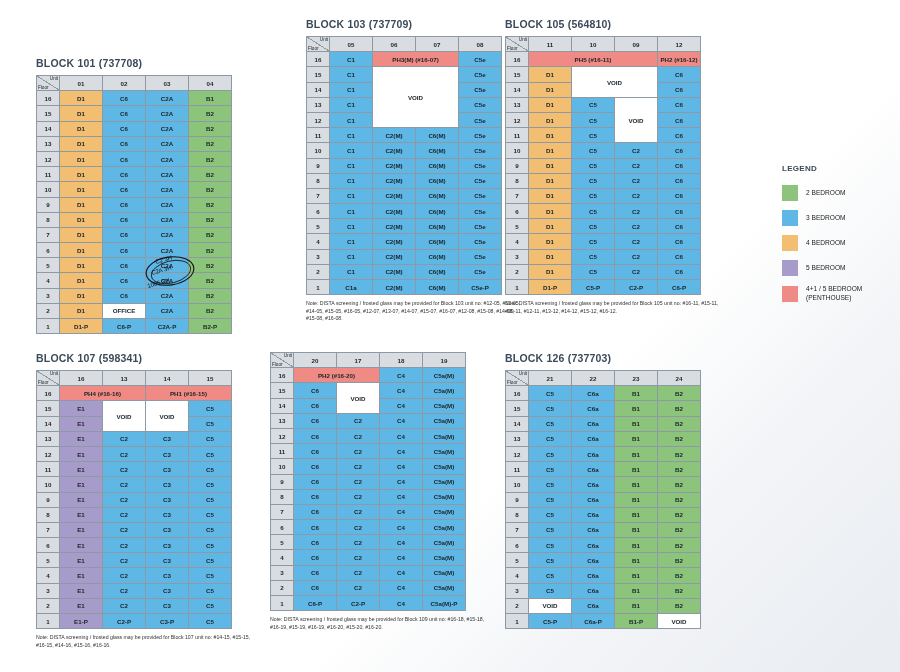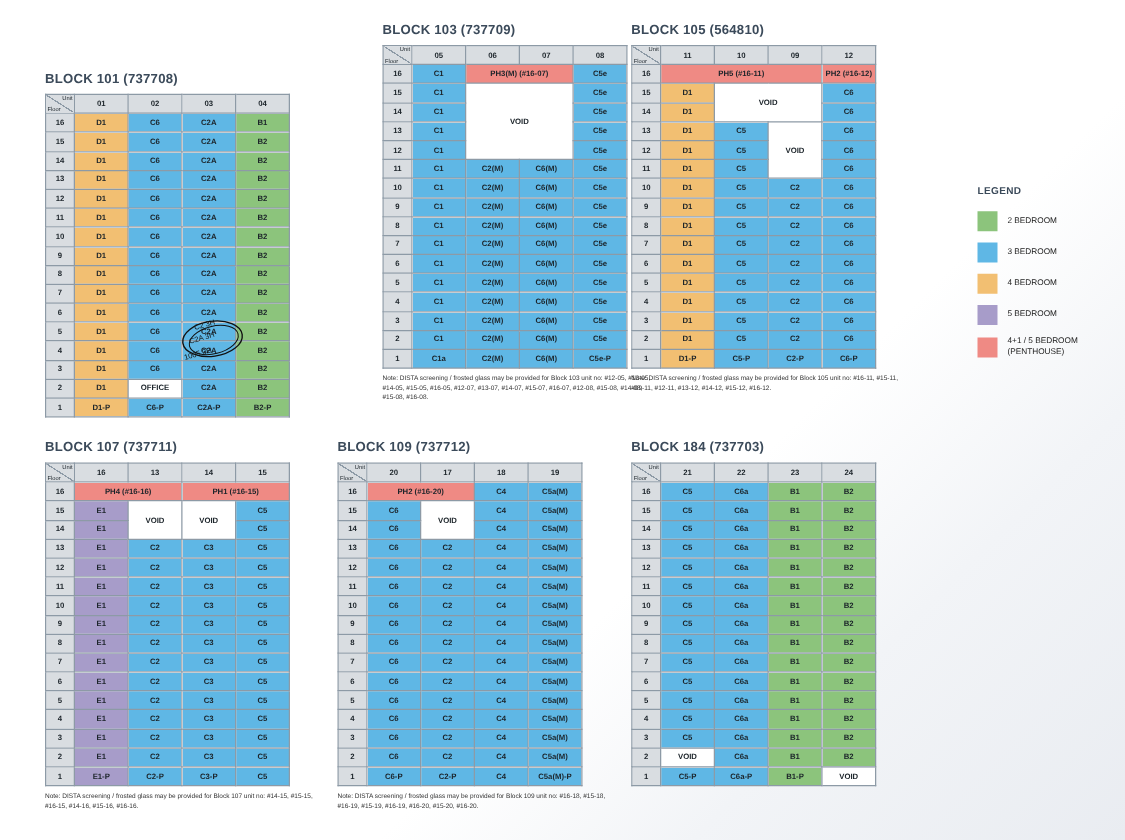--- a/index.html
+++ b/index.html
@@ -57,21 +57,21 @@
   .c5{background:#a79cc9;}          
   .cp{background:#ef8a84;}          
   .cw{background:#ffffff;}
   .cvoid{background:#ffffff;color:#333;}
   .note{
     font-size:5.2px;line-height:1.45;color:#333;margin-top:5px;max-width:215px;
   }
   .legend{
     position:absolute;left:782px;top:148px;width:110px;
   }
-  .legend-title{font-size:8px;font-weight:bold;color:#3b4a5a;margin-bottom:12px;letter-spacing:.3px;}
+  .legend-title{font-size:8px;font-weight:bold;color:#3b4a5a;margin-bottom:12px;letter-spacing:.3px;margin-top:16px;}
   .legend-row{display:flex;align-items:center;margin-bottom:9px;}
   .swatch{width:16px;height:16px;margin-right:8px;flex:0 0 auto;border:0;}
   .legend-label{font-size:6.6px;color:#222;line-height:1.3;}
   .scribble{
     position:absolute;pointer-events:none;
   }
 </style>
 </head>
 <body>
 
@@ -455,21 +455,21 @@
               <td class="c4">D1-P</td>
               <td class="c3">C5-P</td>
               <td class="c3">C2-P</td>
               <td class="c3">C6-P</td>
             </tr>
           </tbody>
         </table>
         <div class="note">Note: DISTA screening / frosted glass may be provided for Block 105 unit no: #16-11, #15-11, #09-11, #12-11, #13-12, #14-12, #15-12, #16-12.</div>
       </div>
       <div class="block" style="left: 36px; top: 352px;">
-        <div class="block-title">BLOCK 107 (737711)</div>
+        <div class="block-title">BLOCK 107 (598341)</div>
         <table class="grid">
           <thead>
             <tr>
               <th class="corner">
                 <span class="diag"></span>
                 <span class="unit">Unit</span>
                 <span class="flr">Floor</span>
               </th>
               <th class="hdr">16</th>
               <th class="hdr">13</th>
@@ -584,21 +584,20 @@
               <td class="c5">E1-P</td>
               <td class="c3">C2-P</td>
               <td class="c3">C3-P</td>
               <td class="c3">C5</td>
             </tr>
           </tbody>
         </table>
         <div class="note">Note: DISTA screening / frosted glass may be provided for Block 107 unit no: #14-15, #15-15, #16-15, #14-16, #15-16, #16-16.</div>
       </div>
       <div class="block" style="left: 270px; top: 352px;">
-        <div class="block-title">BLOCK 109 (737712)</div>
         <table class="grid">
           <thead>
             <tr>
               <th class="corner">
                 <span class="diag"></span>
                 <span class="unit">Unit</span>
                 <span class="flr">Floor</span>
               </th>
               <th class="hdr">20</th>
               <th class="hdr">17</th>
@@ -715,21 +714,21 @@
               <td class="c3">C6-P</td>
               <td class="c3">C2-P</td>
               <td class="c3">C4</td>
               <td class="c3">C5a(M)-P</td>
             </tr>
           </tbody>
         </table>
         <div class="note">Note: DISTA screening / frosted glass may be provided for Block 109 unit no: #16-18, #15-18, #16-19, #15-19, #16-19, #16-20, #15-20, #16-20.</div>
       </div>
       <div class="block" style="left: 505px; top: 352px;">
-        <div class="block-title">BLOCK 184 (737703)</div>
+        <div class="block-title">BLOCK 126 (737703)</div>
         <table class="grid">
           <thead>
             <tr>
               <th class="corner">
                 <span class="diag"></span>
                 <span class="unit">Unit</span>
                 <span class="flr">Floor</span>
               </th>
               <th class="hdr">21</th>
               <th class="hdr">22</th>

